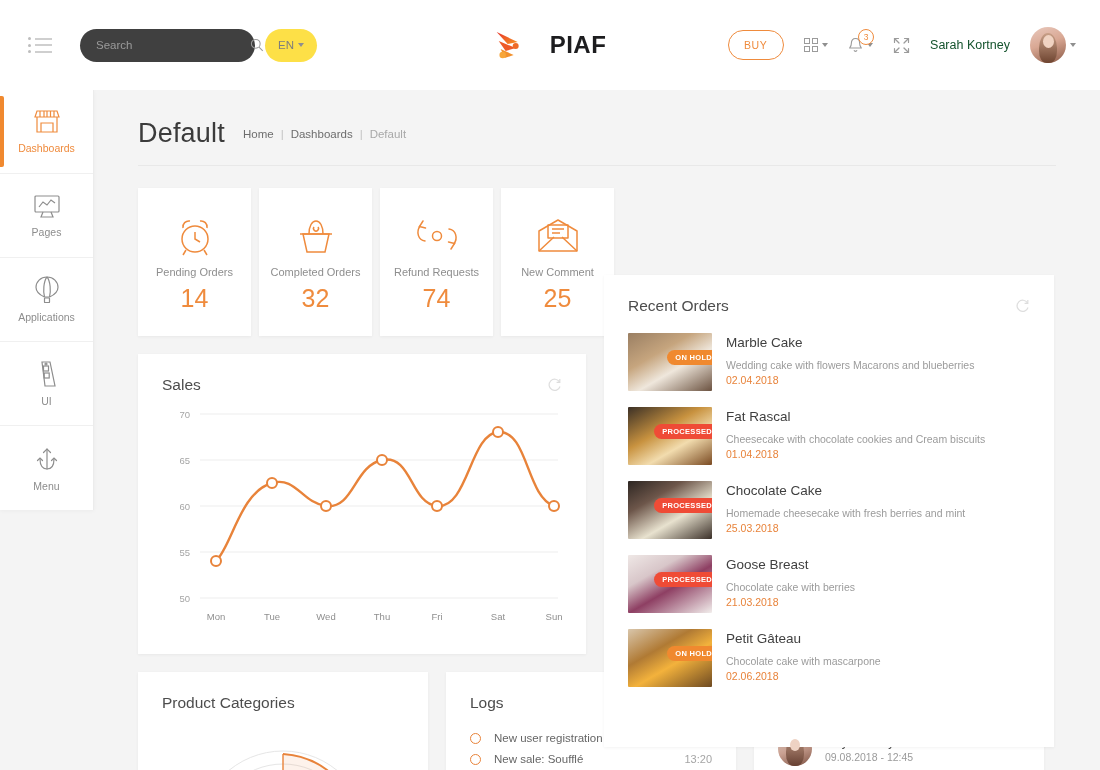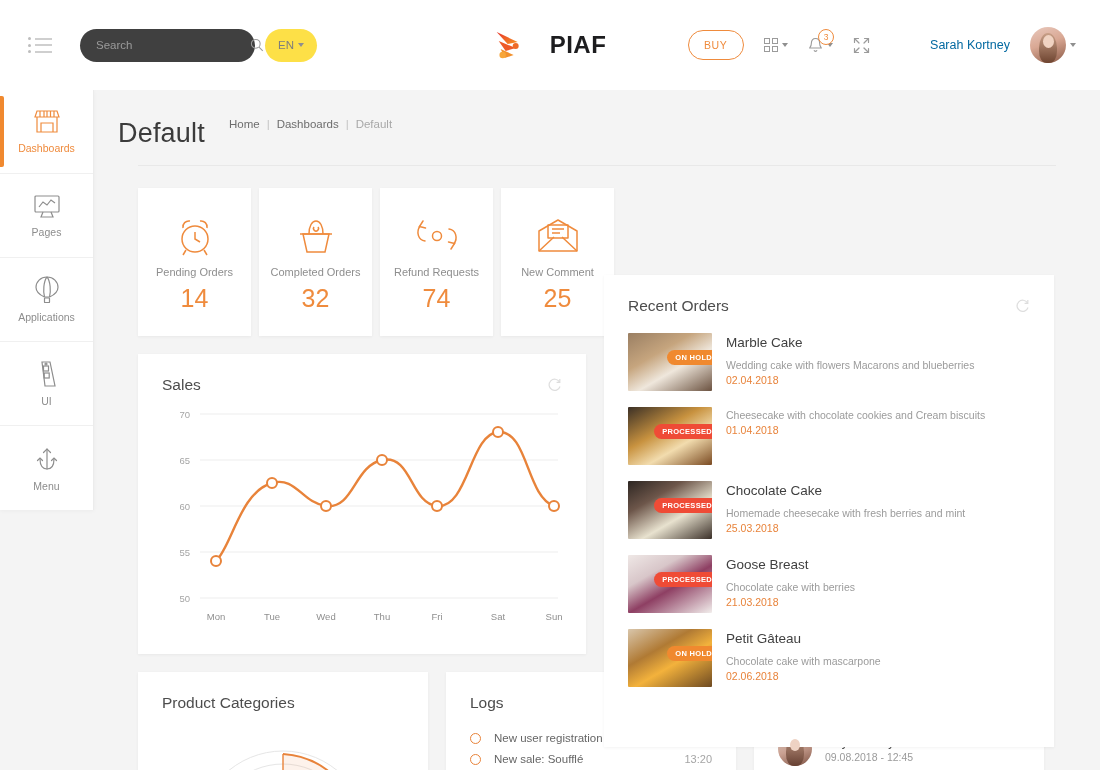--- a/index.html
+++ b/index.html
@@ -62,21 +62,21 @@
   .grid-ico { display:grid; grid-template-columns:6px 6px; grid-template-rows:6px 6px; gap:2.5px; }
   .grid-ico i { border:1.3px solid #9b9b9b; display:block; }
   .bell-wrap { position:relative; display:flex; align-items:flex-start; }
   .badge {
     position:absolute; top:-8px; left:10px;
     width:16px;height:16px;border-radius:50%;
     border:1px solid #ef8b3d; color:#ef8b3d;
     font-size:8.5px; display:flex;align-items:center;justify-content:center;
     background:#fff;
   }
-  .user-name { font-size:12.5px; color:#0369a1;margin-left:40px; }
+  .user-name { font-size:12.5px; color:#14532d; }
   .avatar {
     width:36px;height:36px;border-radius:50%;overflow:hidden;
     background:linear-gradient(160deg,#e9c9bd 0%,#d9a894 45%,#8b5a46 100%);
     position:relative;
   }
   .avatar::after{
     content:"";position:absolute;left:9px;top:6px;width:18px;height:30px;border-radius:50% 50% 40% 40%;
     background:linear-gradient(180deg,#c9a088 0%,#6e4430 100%);
   }
   .avatar::before{
@@ -101,21 +101,21 @@
   .nav-item:last-child{border-bottom:none;}
   .nav-item .lbl { font-size:10.5px; color:#8d8d8d; }
   .nav-item.active .lbl { color:#ef8b3d; }
   .nav-item.active::before{
     content:""; position:absolute; left:0; top:6px; bottom:6px; width:4px;
     background:#f0892f; border-radius:0 2px 2px 0;
   }
 
   
   .main { position:absolute; top:90px; left:94px; width:1006px; height:680px; }
-  .page-head { padding:28px 0 0 24px; display:flex; align-items:flex-start; gap:24px; }
+  .page-head { padding:28px 0 0 44px; display:flex; align-items:center; gap:18px; }
   .page-title { font-size:27px; font-weight:normal; color:#3b3b3b; letter-spacing:.2px; }
   .crumbs { display:flex; align-items:center; gap:7px; font-size:11.5px; }
   .crumbs a { color:#6d6d6d; text-decoration:none; cursor:pointer; }
   .crumbs .sep { color:#c2c2c2; }
   .crumbs .cur { color:#a8a8a8; }
   .rule { margin:16px 44px 0 44px; height:1px; background:#e8e8e8; }
 
   .content { padding:22px 0 0 44px; }
 
   
@@ -551,20 +551,21 @@
           <span class="order-desc" style="display:block">Wedding cake with flowers Macarons and blueberries</span>
           <span class="order-date" style="display:block">02.04.2018</span>
         </span>
       </div>
 
       <div class="order-item">
         <span class="order-thumb" style="background:linear-gradient(150deg,#3b3026 0%,#c8923f 40%,#f2dcae 65%,#7a4a22 100%)">
           <span class="order-badge" style="background:#ef4b36">PROCESSED</span>
         </span>
         <span class="order-txt">
+          <span class="order-name" style="display:block">Fat Rascal</span>
           <span class="order-desc" style="display:block">Cheesecake with chocolate cookies and Cream biscuits</span>
           <span class="order-date" style="display:block">01.04.2018</span>
         </span>
       </div>
 
       <div class="order-item">
         <span class="order-thumb" style="background:linear-gradient(150deg,#2d2622 0%,#6d564a 30%,#e8e2cf 62%,#3a2f28 100%)">
           <span class="order-badge" style="background:#ef4b36">PROCESSED</span>
         </span>
         <span class="order-txt">

